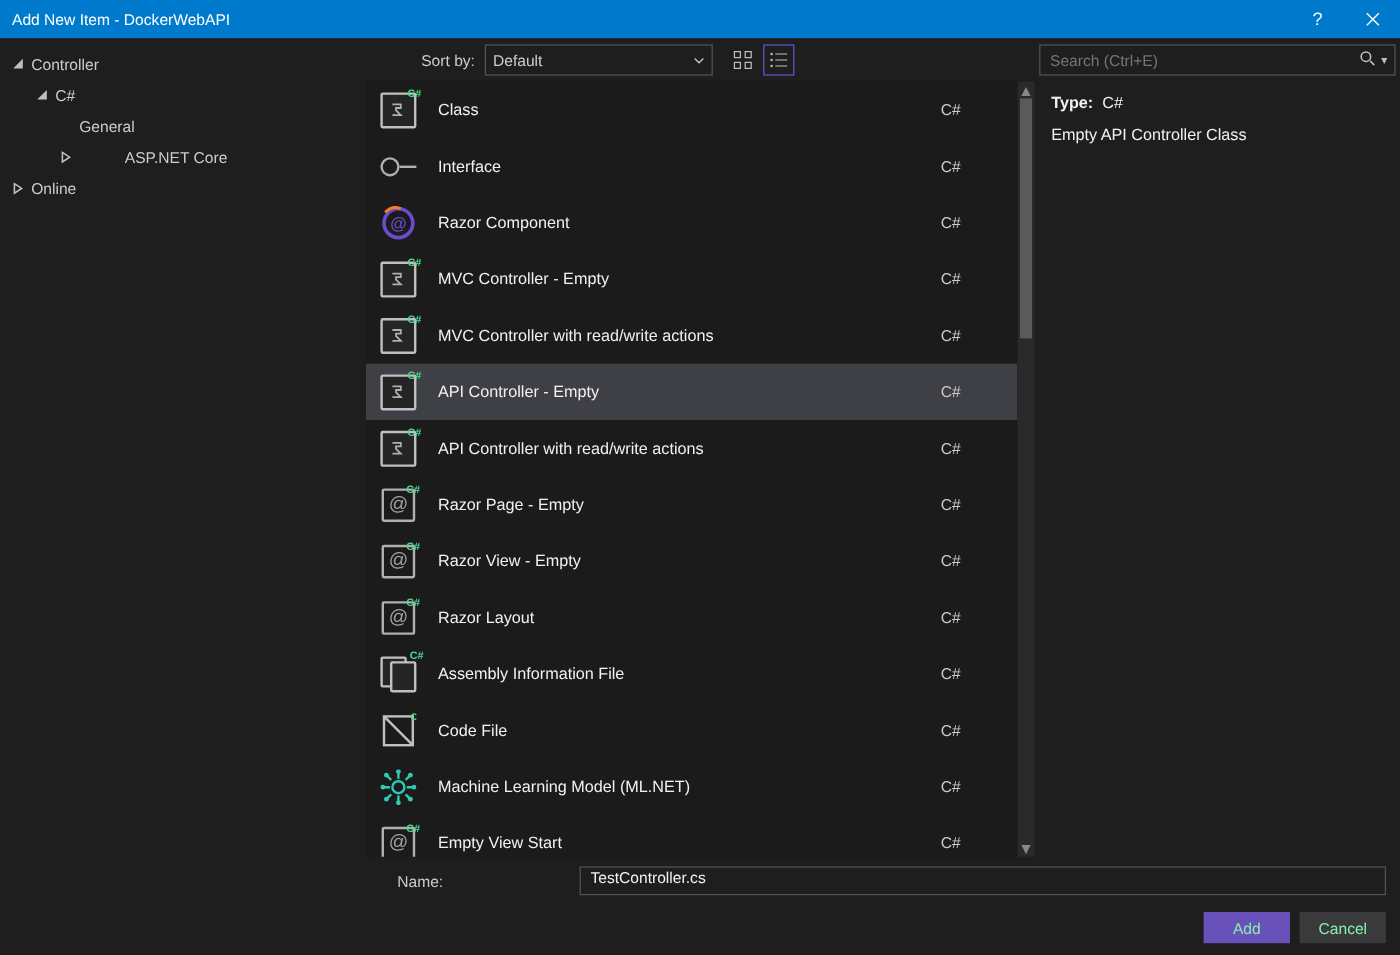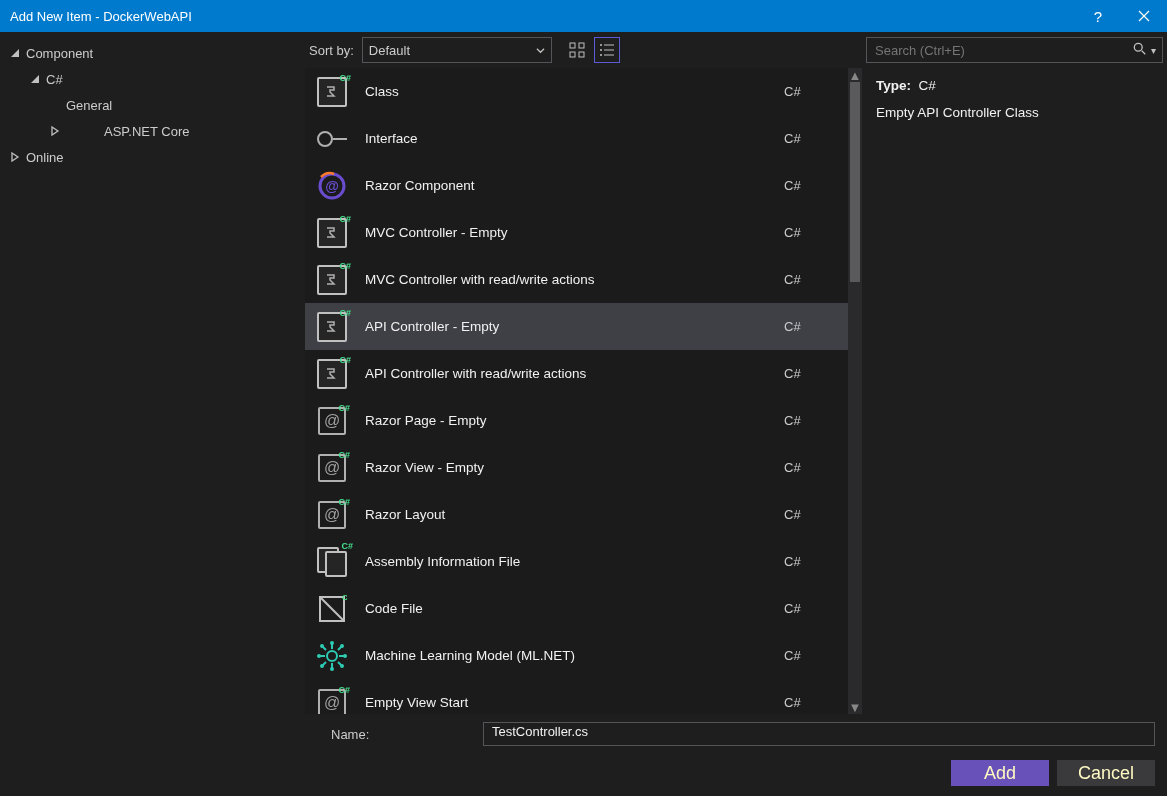--- a/index.html
+++ b/index.html
@@ -28,21 +28,21 @@
   
   .body{flex:1;display:flex;min-height:0;}
   
   .sidebar{width:305px;background:var(--bg);padding:8px 0px 8px 4px;color:var(--text-dim);}
   .treeitem{display:flex;align-items:center;height:26px;padding-left:6px;gap:6px;cursor:default;}
   .ch{width:10px;height:10px;}
   .ch svg{display:block;}
   .lbl{white-space:nowrap;}
   
   .center{flex:1;display:flex;flex-direction:column;background:var(--bg);min-width:0;border-left:none;}
-  .toolbar{height:36px;display:flex;align-items:center;padding:0 4px;gap:6px;color:var(--text-dim);}
+  .toolbar{height:36px;display:flex;align-items:center;padding:0 4px;gap:6px;color:var(--text-dim);margin-left:42px;}
   .sortlabel{margin-right:2px;}
   .sortcombo{flex:0 0 190px;height:26px;border:1px solid var(--border);background:var(--bg);color:var(--text-dim);display:flex;align-items:center;justify-content:space-between;padding:0 6px;}
   .viewtoggles{display:flex;gap:4px;margin-left:6px;}
   .viewbtn{width:26px;height:26px;display:flex;align-items:center;justify-content:center;border:1px solid transparent;}
   .viewbtn.active{border:1px solid #5b5bd6;}
   .listwrap{flex:1;position:relative;display:flex;min-height:0;}
   .list{flex:1;overflow:hidden;background:#1b1b1c;}
   .row{height:47px;display:flex;align-items:center;padding-left:10px;padding-right:24px;gap:16px;}
   .row.selected{background:var(--select-bg);}
   .icon{width:34px;height:34px;flex:0 0 34px;display:flex;align-items:center;justify-content:center;position:relative;}
@@ -60,21 +60,21 @@
   .details{padding:10px 14px;color:var(--text);font-size:13.5px;}
   .details .typeline{margin-bottom:12px;}
   .details b{font-weight:700;}
   
   .bottom{height:82px;background:var(--bg);padding:8px 12px 8px 12px;display:flex;flex-direction:column;gap:12px;border-top:0;align-items:flex-end;}
   .nameline{display:flex;align-items:center;gap:12px;}
   .namelabel{width:140px;color:var(--text-dim);}
   .nameinput{flex:0 0 672px;height:24px;border:1px solid var(--border);background:var(--bg);padding:0 6px;}
   .nameinput input{width:100%;background:transparent;border:none;outline:none;color:var(--text);font-family:inherit;font-size:13px;}
   .buttons{display:flex;justify-content:flex-end;gap:8px;margin-top:2px;}
-  .btn{width:98px;height:26px;display:flex;align-items:center;justify-content:center;color:#fef9c3;font-size:18px;}
+  .btn{width:72px;height:26px;display:flex;align-items:center;justify-content:center;color:#86efac;font-size:13px;}
   .btn.primary{background:var(--accent);}
   .btn.secondary{background:#3a3a3d;}
   
   .csfile{width:30px;height:30px;border:2px solid #c0c0c0;border-radius:2px;position:relative;background:#252526;display:flex;align-items:center;justify-content:center;}
   .csfile::after{content:"C#";position:absolute;top:-6px;right:-6px;color:var(--csharp);font-size:9px;font-weight:bold;}
   .at{width:28px;height:28px;border:2px solid #b0b0b0;border-radius:2px;display:flex;align-items:center;justify-content:center;color:#a0a0a0;font-size:16px;position:relative;}
   .at::before{content:"@";}
   .at::after{content:"C#";position:absolute;top:-6px;right:-6px;color:var(--csharp);font-size:9px;font-weight:bold;}
   .key{width:30px;height:14px;display:flex;align-items:center;}
   .key::before{content:"";width:12px;height:12px;border:2px solid #b0b0b0;border-radius:50%;}
@@ -105,21 +105,21 @@
 
   <div class="body">
 
     <div class="sidebar" id="tree">
         <div class="treeitem" style="padding-left: 6px;">
           <span class="ch">
             <svg width="10" height="10" viewBox="0 0 10 10">
               <path d="M9 1 L9 9 L1 9 Z" fill="#c0c0c0"></path>
             </svg>
           </span>
-          <span class="lbl">Component</span>
+          <span class="lbl">Controller</span>
         </div>
         <div class="treeitem" style="padding-left: 26px;">
           <span class="ch">
             <svg width="10" height="10" viewBox="0 0 10 10">
               <path d="M9 1 L9 9 L1 9 Z" fill="#c0c0c0"></path>
             </svg>
           </span>
           <span class="lbl">C#</span>
         </div>
         <div class="treeitem" style="padding-left: 46px;">

